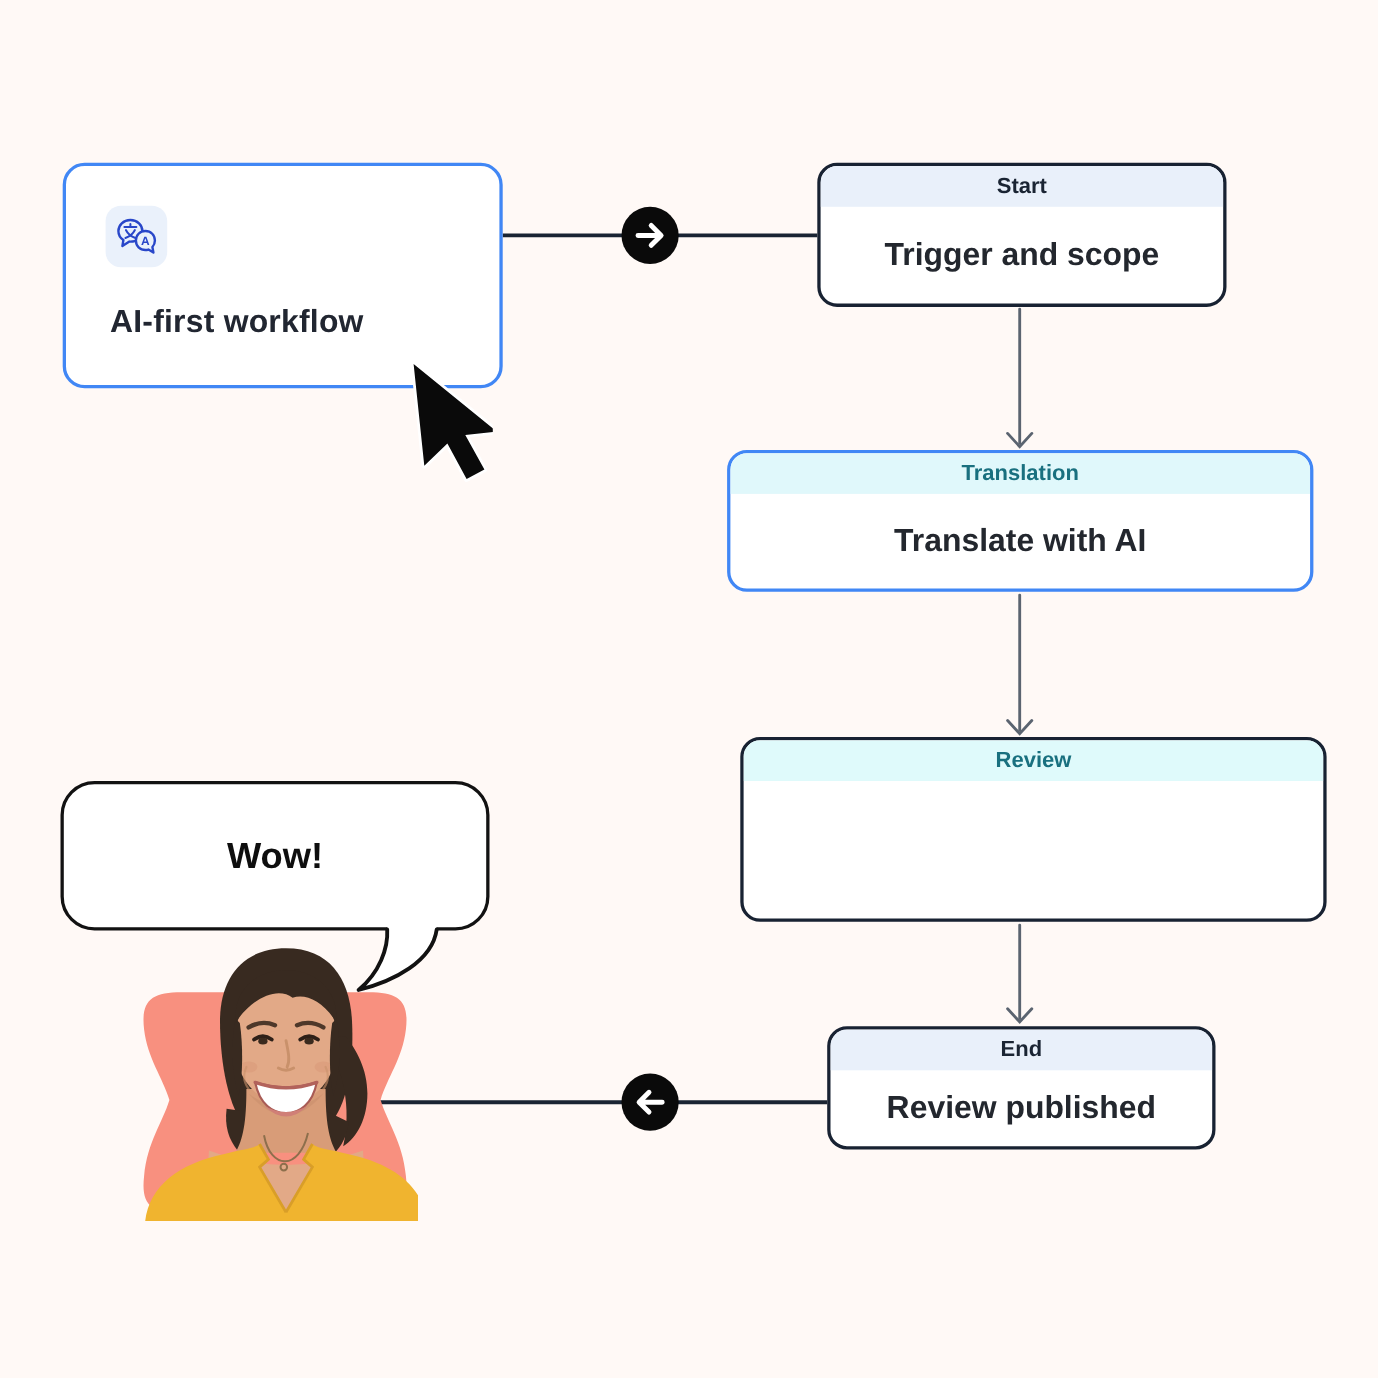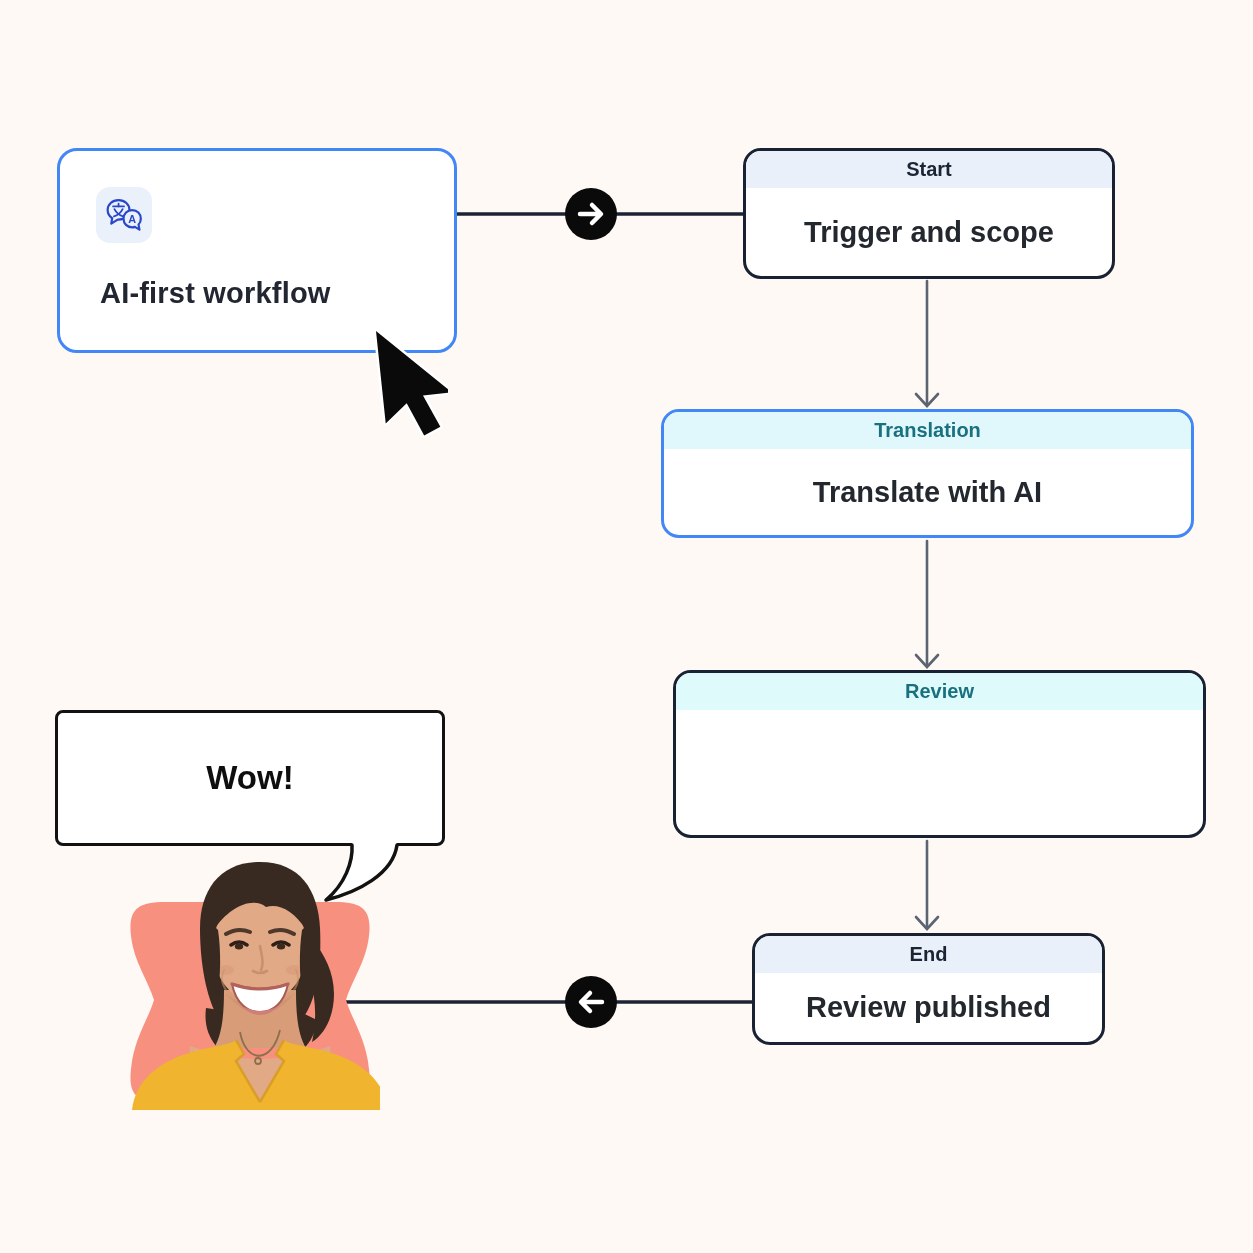--- a/index.html
+++ b/index.html
@@ -48,21 +48,21 @@
   #node-end .node-header         { background:#E9F0FA; color:#1A2433; }
   #node-translation .node-header { background:#E0F8FB; color:#19707F; }
   #node-review .node-header      { background:#DFFAFB; color:#19707F; }
 
   
   .connectors { position:absolute; left:0; top:0; pointer-events:none; }
 
   
   .speech-bubble {
     position:absolute; left:55px; top:710px; width:390px; height:136px;
-    background:#FFFFFF; border:3.5px solid #121212; border-radius:8px;
+    background:#FFFFFF; border:3.5px solid #121212; border-radius:31px;
     box-sizing:border-box; z-index:6;
     display:flex; flex-direction:column; align-items:center; justify-content:center;
     font-size:33px; font-weight:600; color:#0E0E0E; line-height:1.42;
   }
   .bubble-tail { position:absolute; left:300px; top:836px; z-index:7; }
 
   
   .person { position:absolute; left:120px; top:858px; z-index:4; }
 
   

